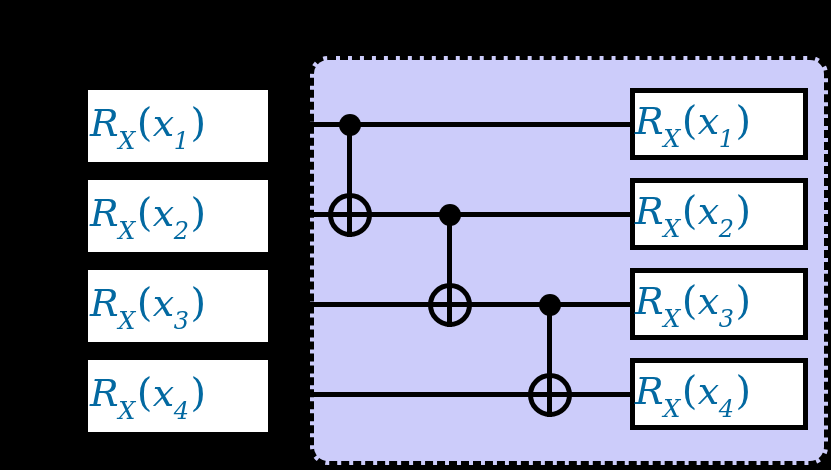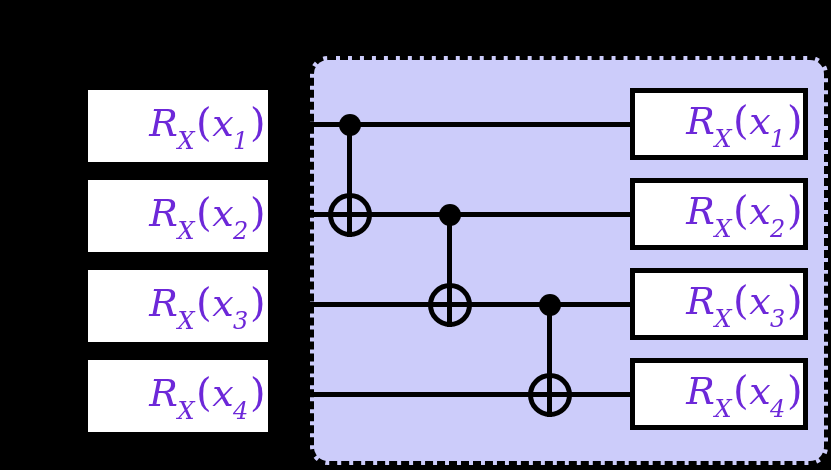--- a/index.html
+++ b/index.html
@@ -76,24 +76,23 @@
     margin-left: -2.5px;
   }
 
   
   .gate-box {
     position: absolute;
     box-sizing: border-box;
     background: #ffffff;
     display: flex;
     align-items: center;
-    justify-content: flex-end;
-    color: #6d28d9;
+    justify-content: flex-start;
+    color: #0369a1;
     white-space: nowrap;
-    padding-left: 24px;
   }
   .gate-box.plain {
     border: 2px solid #ffffff;
   }
   .gate-box.outlined {
     border: 5px solid #000000;
   }
   .gate-label {
     font-family: "DejaVu Serif", serif;
     font-style: italic;

